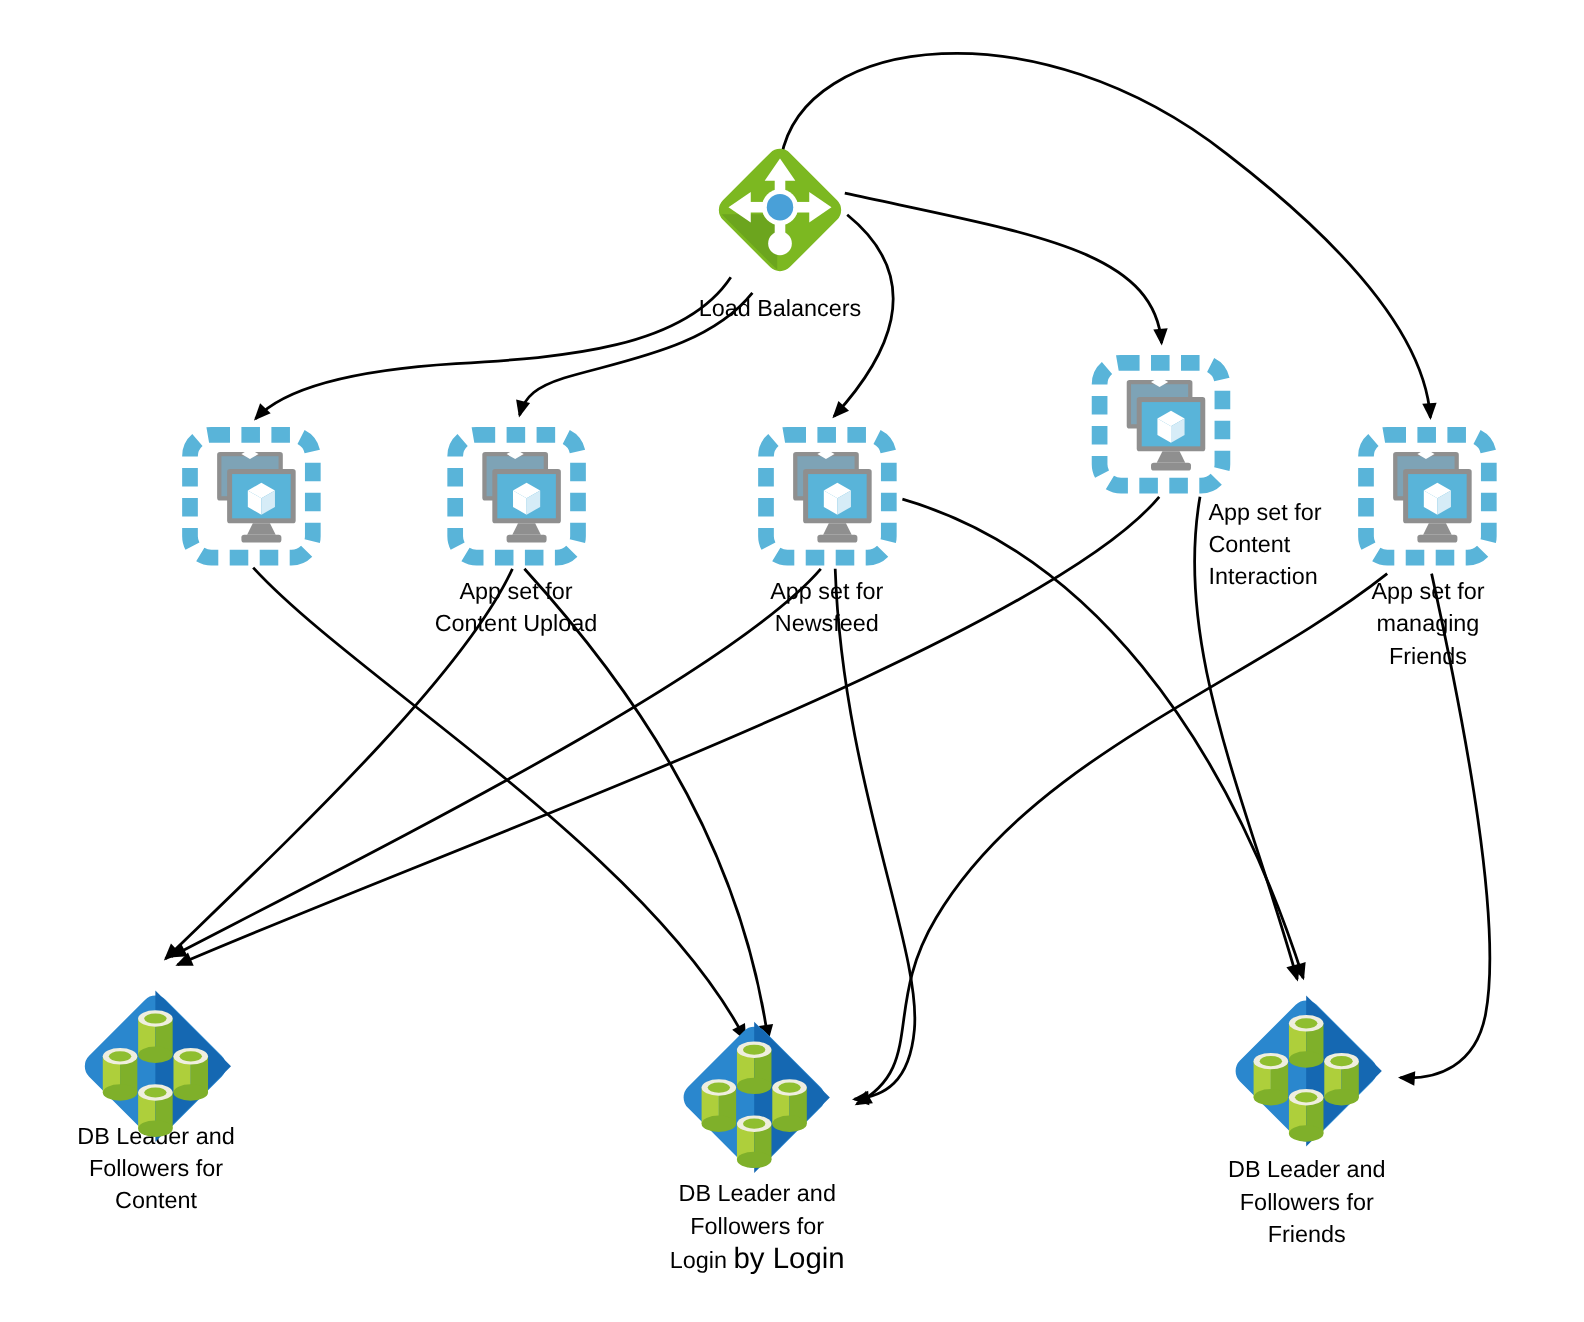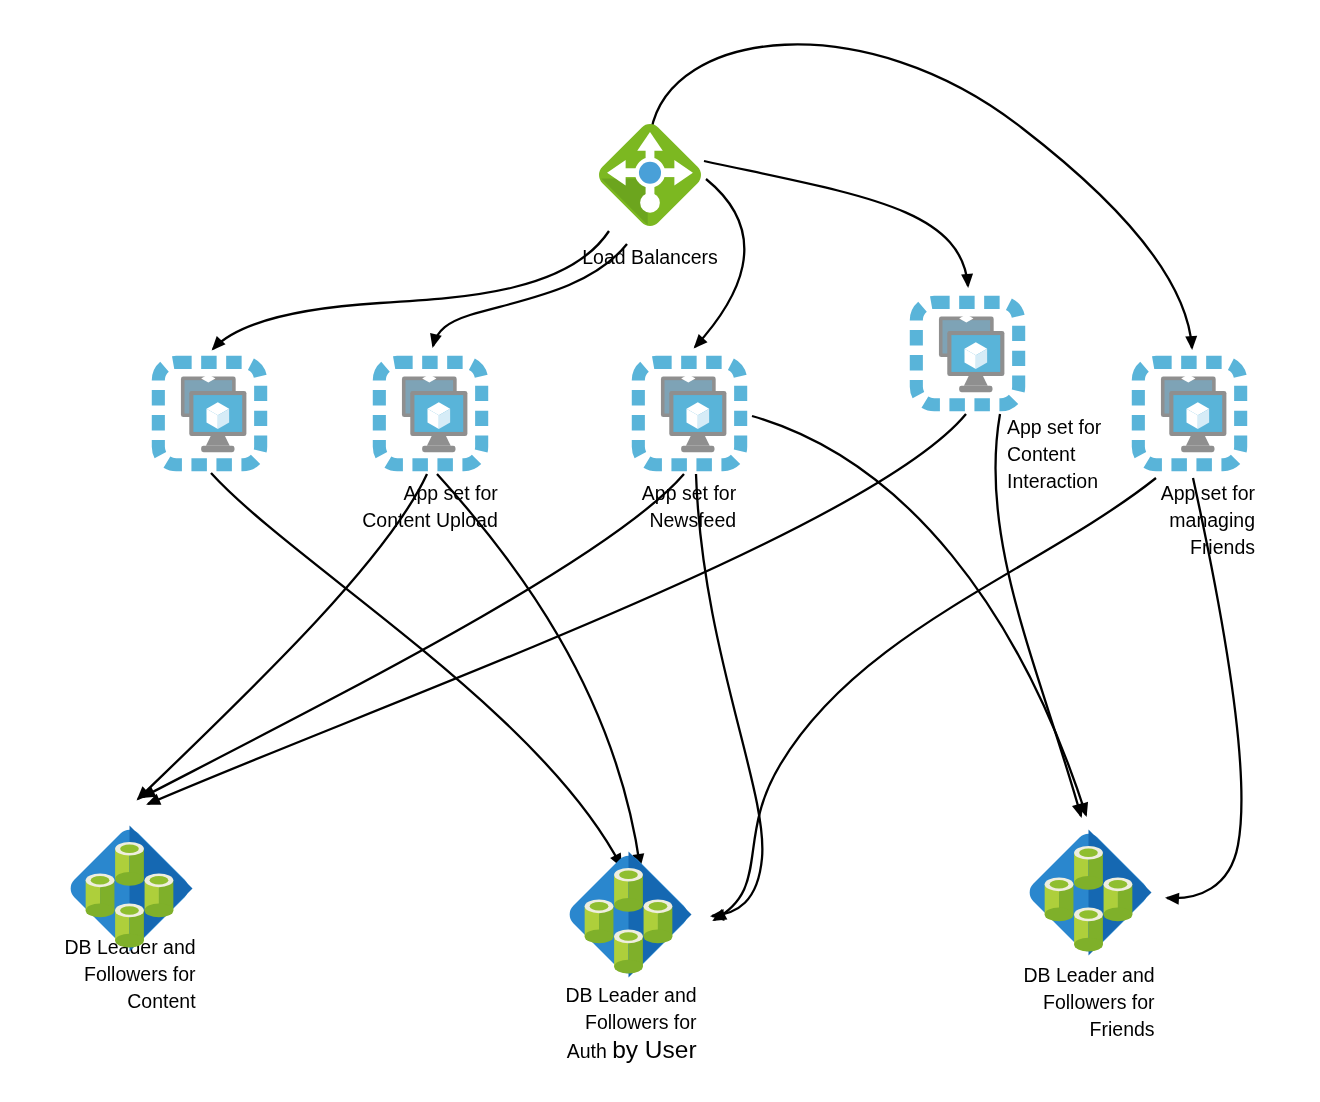--- a/index.html
+++ b/index.html
@@ -4,21 +4,21 @@
 <style>
   html,body{margin:0;padding:0;background:#ffffff;}
   #canvas{
     position:relative;width:1320px;height:1102px;background:#ffffff;overflow:hidden;
     font-family:"Liberation Sans", sans-serif;color:#000;
   }
   #edge-layer{position:absolute;left:0;top:0;width:1320px;height:1102px;z-index:2;pointer-events:none;}
   .node{position:absolute;z-index:3;}
   .node svg{display:block;width:100%;height:100%;}
   .lbl{
-    position:absolute;z-index:1;font-size:19.5px;line-height:27px;text-align:right;
+    position:absolute;z-index:1;font-size:19.5px;line-height:27px;text-align:center;
     white-space:pre-line;transform:translateX(-50%);
   }
   .lbl.left-align{transform:none;text-align:left;}
   .big-frag{font-size:24.5px;}
 </style>
 </head>
 <body>
 
 <div id="canvas">
 
@@ -29,21 +29,21 @@
 Newsfeed</div>
   <div class="lbl left-align" style="left:1007px;top:414px;">App set for
 Content
 Interaction</div>
   <div class="lbl" style="left:1190px;top:480px;">App set for
 managing Friends</div>
   <div class="lbl" style="left:130px;top:934px;">DB Leader and
 Followers for
 Content</div>
   <div class="lbl" style="left:631px;top:982px;"><span>DB Leader and
-Followers for</span><br><span>Auth </span><span class="big-frag">by User</span></div>
+Followers for</span><br><span>Login </span><span class="big-frag">by Login</span></div>
   <div class="lbl" style="left:1089px;top:962px;">DB Leader and
 Followers for
 Friends</div>
 
   <svg id="edge-layer">
     <defs>
       <marker id="arrow" markerUnits="userSpaceOnUse" markerWidth="16" markerHeight="14" refX="13" refY="7" orient="auto">
         <path d="M1,1 L15,7 L1,13 Z" fill="#000"></path>
       </marker>
     </defs>

